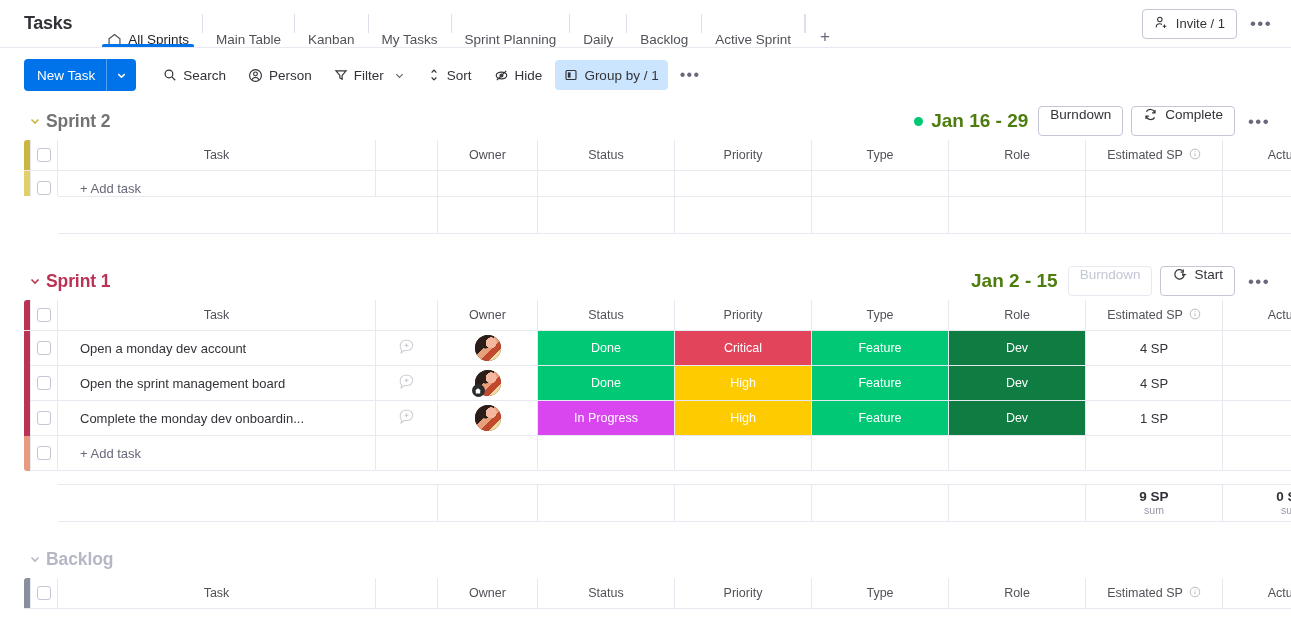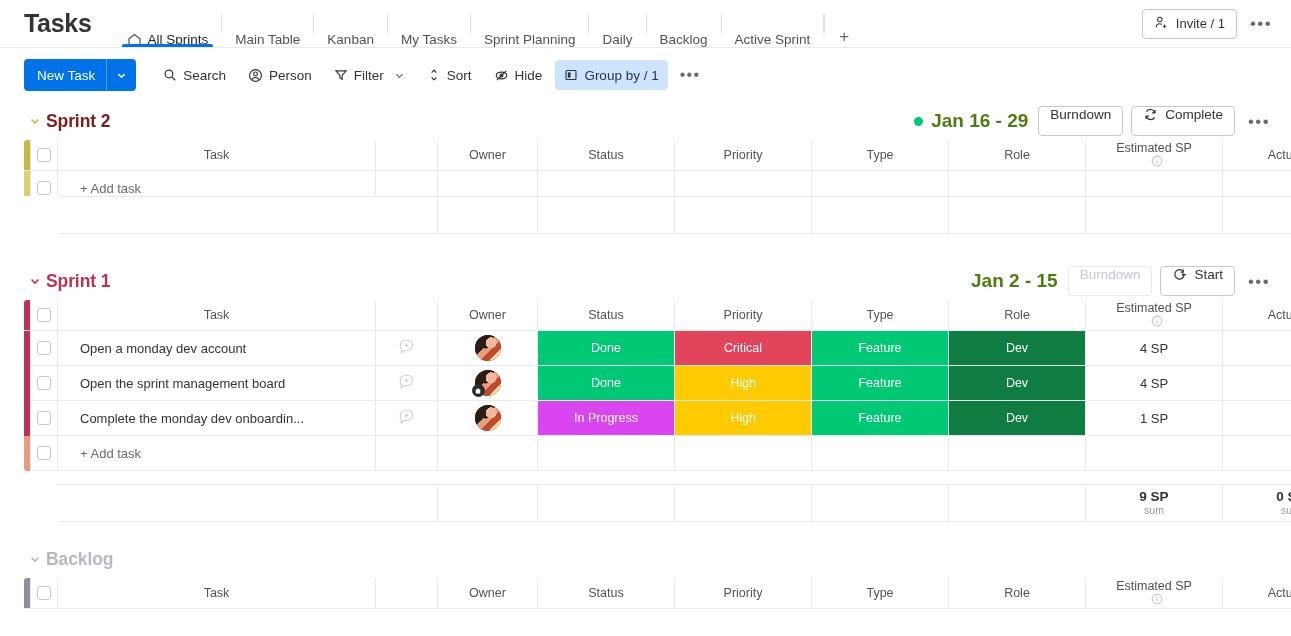--- a/index.html
+++ b/index.html
@@ -14,21 +14,21 @@
   
   .topbar {
     height: 48px;
     display: flex;
     align-items: stretch;
     border-bottom: 1px solid #e6e9ef;
     padding-left: 24px;
     padding-right: 14px;
   }
   .board-title {
-    font-size: 25px;
+    font-size: 18px;
     font-weight: 700;
     letter-spacing: -0.3px;
     color: #323338;
     display: flex;
     align-items: center;
     padding-right: 22px;
     white-space: nowrap;
   }
   .tabs { display: flex; align-items: stretch; flex: 1; min-width: 0; }
   .tab {
@@ -131,21 +131,21 @@
   .c-bar  { width: 6px; border: none; }
   .c-chk  { width: 28px; border-left: 1px solid #e6e9ef; }
   .c-task { width: 318px; justify-content: flex-start; padding-left: 22px; }
   .row.hdr .c-task { justify-content: center; padding-left: 0; }
   .c-chat { width: 62px; }
   .c-own  { width: 100px; }
   .c-stat { width: 137px; }
   .c-prio { width: 137px; }
   .c-type { width: 137px; }
   .c-role { width: 137px; }
-  .c-esp  { width: 137px; flex-direction: column; }
+  .c-esp  { width: 137px; }
   .c-asp  { width: 137px; }
 
   .chk {
     width: 14px; height: 14px; border: 1px solid #c3c6d4;
     border-radius: 3px; background: #fff; cursor: pointer;
   }
   .tasktxt { white-space: nowrap; overflow: hidden; text-overflow: ellipsis; }
   .addtask { color: #676879; font-size: 13px; }
 
   .pill {
@@ -344,21 +344,21 @@
 
 <div class="board">
 
   <div class="group">
     <div class="group-head">
       <div class="chev">
         <svg viewBox="0 0 12 12" width="12" height="12" fill="none" stroke="#cab641" stroke-width="1.6">
             <path d="M2.5 4.5 6 8l3.5-3.5"></path>
           </svg>
       </div>
-      <div class="group-name" style="color:#7f1d1d">Sprint 2</div>
+      <div class="group-name" style="color:#737373">Sprint 2</div>
       <div class="group-right">
         <span class="dot" style="background:#00c875"></span>
         <span class="daterange">Jan 16 - 29</span>
         <div class="gbtn">
             <span>Burndown</span>
           </div>
         <div class="gbtn">
           <span>
             <svg viewBox="0 0 16 16" width="15" height="15" fill="none" stroke="#323338" stroke-width="1.3">
               <path d="M12.6 6.1A5 5 0 0 0 3.6 5"></path>

